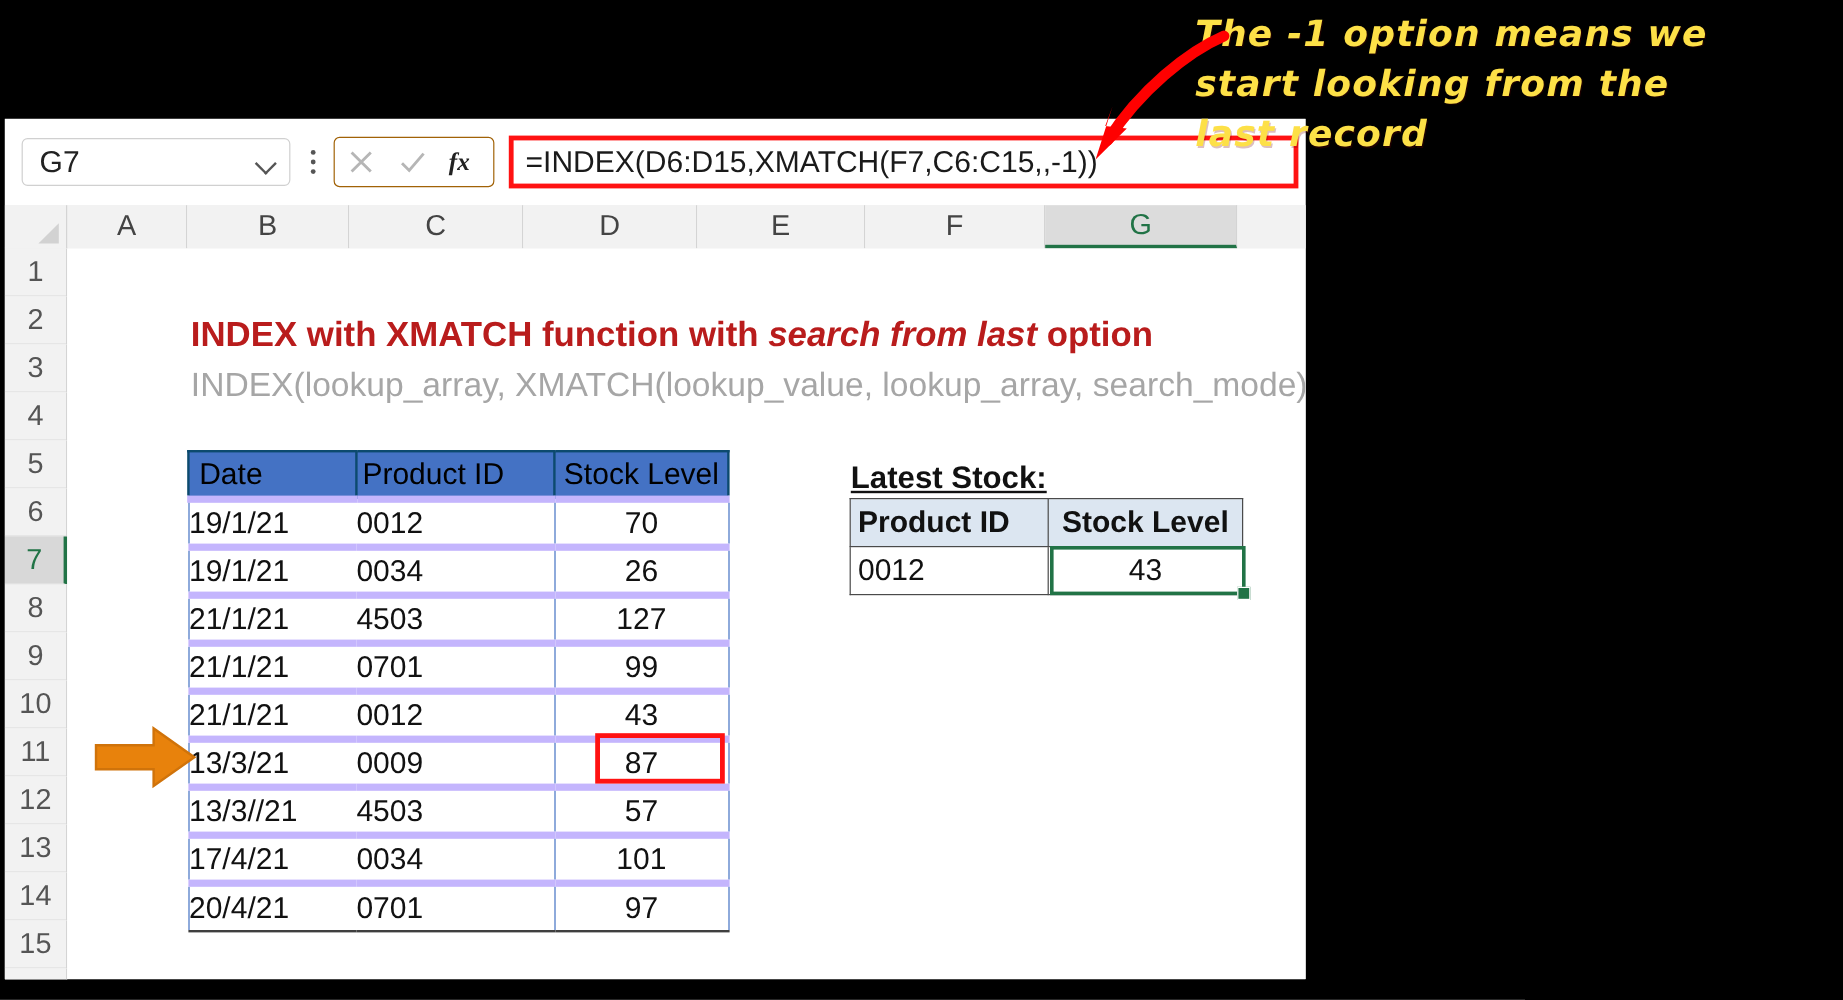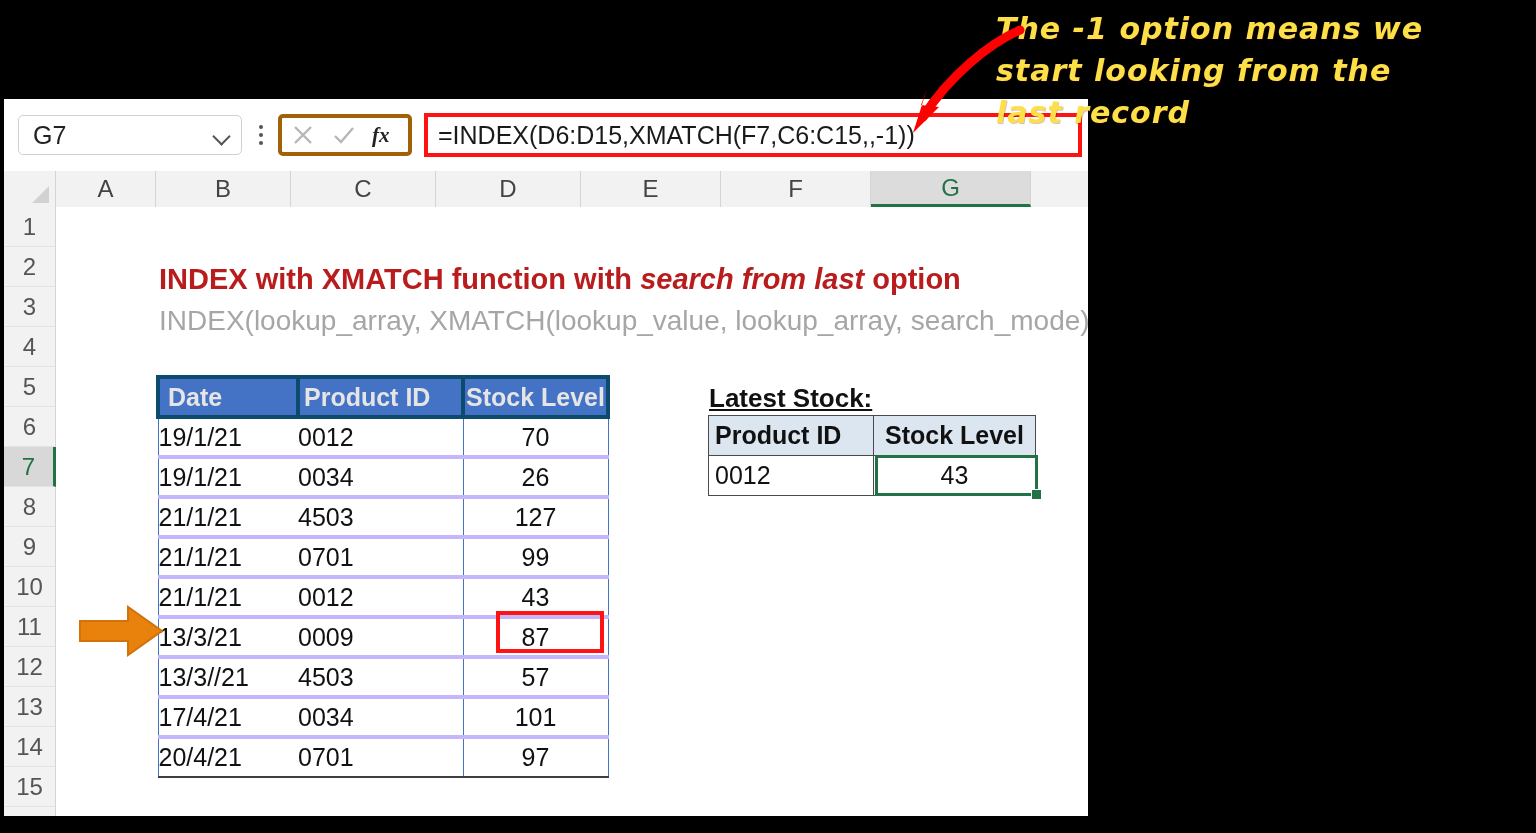--- a/index.html
+++ b/index.html
@@ -104,21 +104,21 @@
     gap: 4px;
     margin-left: 6px;
     flex: none;
   }
   .kebab i {
     width: 4px; height: 4px; border-radius: 50%; background: #555; display: block;
   }
   .fx-group {
     width: 134px;
     height: 42px;
-    border: 4px solid #a16207;
+    border: 1px solid #a16207;
     border-radius: 5px;
     display: flex;
     align-items: center;
     justify-content: space-around;
     margin-left: 4px;
     box-sizing: border-box;
     flex: none;
   }
   .icon-x, .icon-check, .icon-fx { display:block; }
   .formula-input {
@@ -253,32 +253,32 @@
     font-family: "Liberation Sans", sans-serif;
   }
   .data-table th, .data-table td {
     height: 40px;
     padding: 0;
     box-sizing: border-box;
     font-size: 25px;
   }
   .data-table thead th {
     background: #4472C4;
-    color: #e5e5e5;
-    font-weight: bold;
+    color: #000000;
+    font-weight: normal;
     text-align: left;
-    border: 4px solid #0c4a6e;
+    border: 2px solid #0c4a6e;
   }
   .th-date   { width: 140px; padding-left: 8px !important; }
   .th-pid    { width: 165px; padding-left: 4px !important; }
   .th-stock  { width: 145px; text-align: center !important; padding:0 !important; }
   .data-table tbody td {
     background: #ffffff;
     color: #111;
-    border-top: 4px solid #c4b5fd;
+    border-top: 6px solid #c4b5fd;
     border-bottom: 1px solid #9aafd6;
     margin-left: 40px;
   }
   .cell-date {
     border-left: 1px solid #4472C4 !important;
     padding-left: 8px;
     text-align: left;
   }
   .cell-pid {
     border-right: 1px solid #4472C4 !important;

